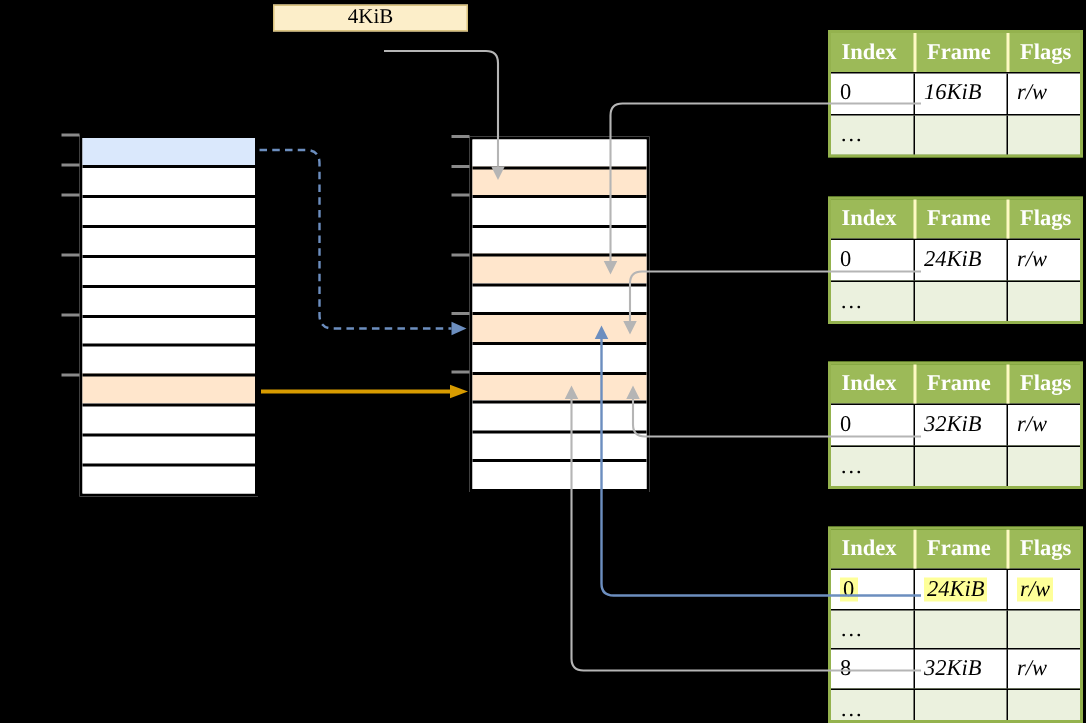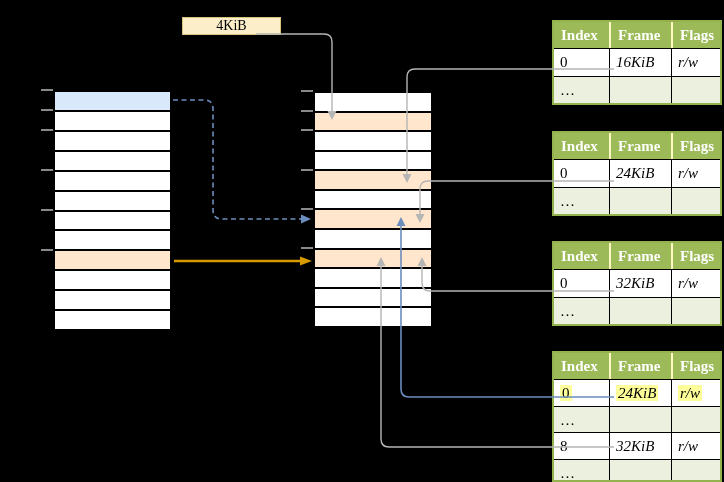--- a/index.html
+++ b/index.html
@@ -12,21 +12,21 @@
   .memcol{position:absolute;border:2px solid #000;background:#fff;
     display:flex;flex-direction:column;box-sizing:border-box;}
   #left-col{left:53px;top:90px;width:119px;height:241px;}
   #mid-col{left:313px;top:91px;width:120px;height:237px;}
   .mrow{flex:1;background:#fff;border-top:2px solid #000;}
   .mrow:first-child{border-top:none;}
   .row-blue{background:var(--row-blue,#DAE8FC);}
   .row-orange{background:var(--row-orange,#FFE6CC);}
   .tick{position:absolute;width:12px;height:2px;background:var(--tick-color,#8A8A8A);}
   
-  #size-label{position:absolute;left:182px;top:17px;width:99px;height:18px;
+  #size-label{position:absolute;left:182px;top:3px;width:130px;height:18px;
     background:var(--label-box-bg,#FCEEC9);border:1px solid var(--label-box-border,#D9C27E);
     box-sizing:border-box;display:flex;align-items:center;justify-content:center;
     font-size:14px;color:#000;}
   
   .ptable{position:absolute;left:552px;width:170px;border:2px solid var(--table-border,#94B24E);
     background:#4d7c0f;box-sizing:border-box;}
   #table-0{top:20px;}
   #table-1{top:131px;}
   #table-2{top:241px;}
   #table-3{top:351px;height:131px;overflow:hidden;}

